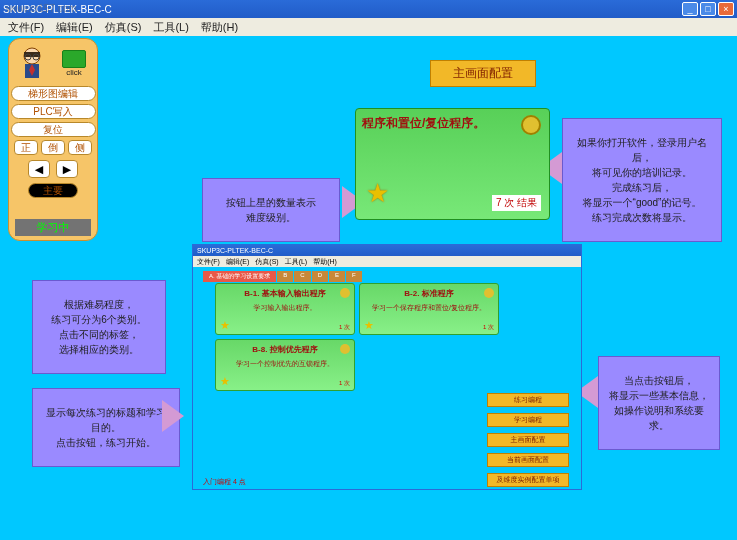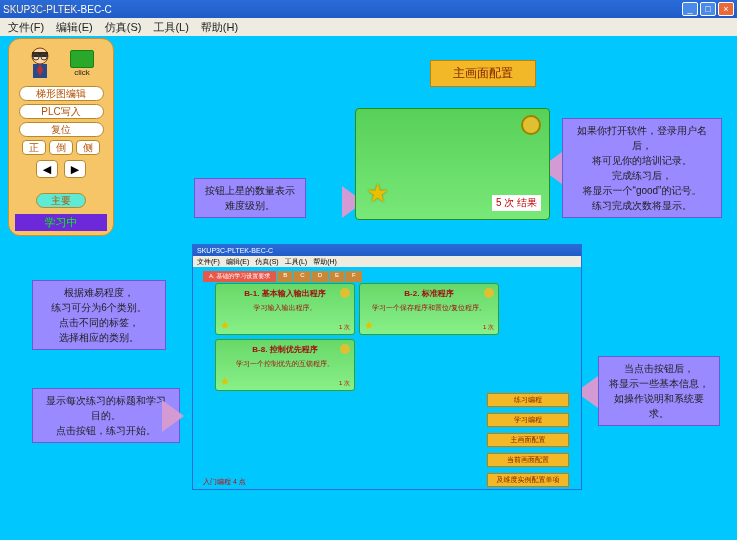--- a/index.html
+++ b/index.html
@@ -25,39 +25,39 @@
   
   .menubar {
     background:#eeece0; height:18px;
     display:flex; align-items:center; gap:12px;
     padding:0 8px; font-size:11px; color:#222;
   }
   .menu-item{cursor:default;}
   
   .sidebar {
     position:absolute; left:8px; top:38px;
-    width:106px; background:#f6c568;
+    width:90px; background:#f6c568;
     border-radius:12px; padding:6px 6px 4px 6px;
     display:flex; flex-direction:column; align-items:center; gap:3px;
     border:1px solid #c89030;
   }
   .icon-row{display:flex;gap:10px;margin-bottom:2px;}
   .icon-face{width:32px;height:36px;display:flex;align-items:center;justify-content:center;}
   .icon-file{width:32px;height:36px;display:flex;flex-direction:column;align-items:center;justify-content:center;}
   .file-shape{width:24px;height:18px;background:#2aa82a;border-radius:2px;border:1px solid #188018;}
   .click-label{font-size:8px;color:#222;}
   .pill{background:#fff;border:1px solid #b8882a;border-radius:9px;width:85px;height:15px;font-size:10px;display:flex;align-items:center;justify-content:center;color:#b05000;}
   .row-btns{display:flex;gap:3px;}
   .sq{background:#fff;border:1px solid #b8882a;border-radius:4px;width:24px;height:15px;font-size:10px;display:flex;align-items:center;justify-content:center;color:#b05000;}
   .arrow-row{display:flex;gap:6px;margin-top:2px;}
   .arrow-btn{width:22px;height:18px;background:#fff;border:1px solid #b8882a;border-radius:4px;display:flex;align-items:center;justify-content:center;font-size:11px;}
-  .main-btn{background:#5eead4;border:1px solid #b8882a;border-radius:9px;width:50px;height:15px;font-size:10px;display:flex;align-items:center;justify-content:center;color:#b05000;margin-top:12px;}
-  .learn-bar{background:#6d28d9;color:#0f0;width:100%;text-align:center;font-size:11px;padding:1px 0;margin-top:3px;}
-  
-  .ibox{position:absolute;background:#9a8aff;border:1px solid #6a5ad0;padding:4px 6px;font-size:10px;color:#202020;text-align:center;line-height:1.5;}
+  .main-btn{background:#000000;border:1px solid #b8882a;border-radius:9px;width:50px;height:15px;font-size:10px;display:flex;align-items:center;justify-content:center;color:#b05000;margin-top:2px;}
+  .learn-bar{background:#737373;color:#0f0;width:100%;text-align:center;font-size:11px;padding:1px 0;margin-top:18px;}
+  
+  .ibox{position:absolute;background:#9a8aff;border:1px solid #6a5ad0;padding:16px 6px;font-size:10px;color:#202020;text-align:center;line-height:1.5;}
   
   .cfg-btn{position:absolute;left:430px;top:60px;background:#f2b828;border:1px solid #c08000;padding:4px 22px;font-size:12px;color:#802000;}
   
   .gcard{position:absolute;left:355px;top:108px;width:195px;height:112px;background:linear-gradient(#58d058,#78e878);border:1px solid #209020;border-radius:4px;padding:6px;}
   .gcard h3{color:#a01010;font-size:13px;margin-bottom:8px;}
   .gcard p{color:#a01010;font-size:12px;margin-bottom:10px;font-weight:bold;}
   .gcard .award{position:absolute;right:8px;top:6px;width:20px;height:20px;background:#e0c030;border-radius:50%;border:2px solid #a08000;}
   .gcard .star{position:absolute;left:10px;bottom:10px;color:#e8c000;font-size:26px;text-shadow:0 0 2px #a06000;}
   .gcard .result{position:absolute;right:8px;bottom:8px;background:#fff;font-size:10px;padding:1px 4px;color:#c00000;}
   
@@ -134,37 +134,38 @@
   <div class="arrow-row">
     <div class="arrow-btn">◀</div>
     <div class="arrow-btn">▶</div>
   </div>
   <div class="main-btn">主要</div>
   <div class="learn-bar">学习中</div>
 </div>
 
 <div class="cfg-btn">主画面配置</div>
 
-<div class="ibox" style="left:194px;top:178px;width:112px;">按钮上星的数量表示<br>难度级别。</div>
+<div class="ibox" style="left:202px;top:178px;width:138px;">按钮上星的数量表示<br>难度级别。</div>
 <div class="pointer pt-right" style="left:342px;top:186px;"></div>
 
 <div class="ibox" style="left:562px;top:118px;width:160px;">如果你打开软件，登录用户名后，<br>将可见你的培训记录。<br>完成练习后，<br>将显示一个“good”的记号。<br>练习完成次数将显示。</div>
 <div class="pointer pt-left" style="left:540px;top:152px;"></div>
 
 <div class="ibox" style="left:32px;top:280px;width:134px;">根据难易程度，<br>练习可分为6个类别。<br>点击不同的标签，<br>选择相应的类别。</div>
 <div class="ibox" style="left:32px;top:388px;width:148px;">显示每次练习的标题和学习<br>目的。<br>点击按钮，练习开始。</div>
 <div class="pointer pt-right" style="left:162px;top:400px;"></div>
 
 <div class="ibox" style="left:598px;top:356px;width:122px;">当点击按钮后，<br>将显示一些基本信息，<br>如操作说明和系统要求。</div>
 <div class="pointer pt-left" style="left:576px;top:376px;"></div>
 
 <div class="gcard">
+  <p>程序和置位/复位程序。</p>
   <div class="award"></div>
   <div class="star">★</div>
-  <div class="result">5 次 结果</div>
+  <div class="result">7 次 结果</div>
 </div>
 
 <div class="inner">
   <div class="inner-title">SKUP3C-PLTEK-BEC-C</div>
   <div class="inner-menu">
     <span>文件(F)</span>
     <span>编辑(E)</span>
     <span>仿真(S)</span>
     <span>工具(L)</span>
     <span>帮助(H)</span>

